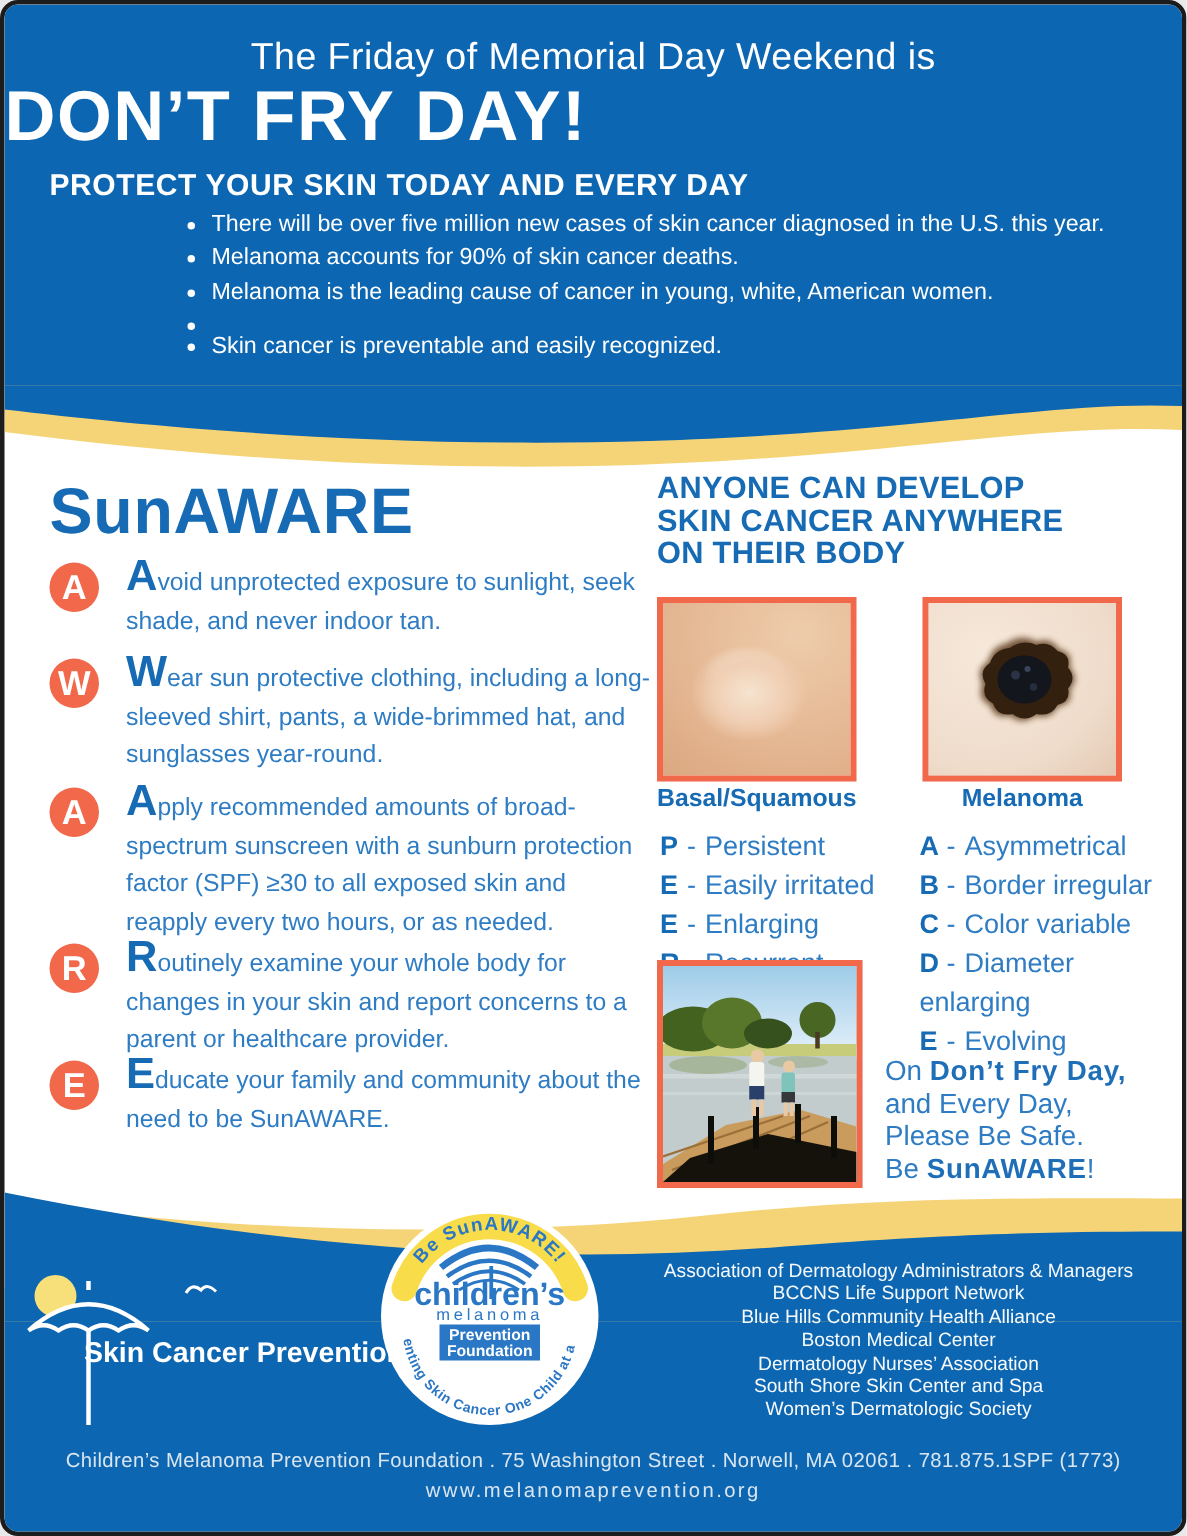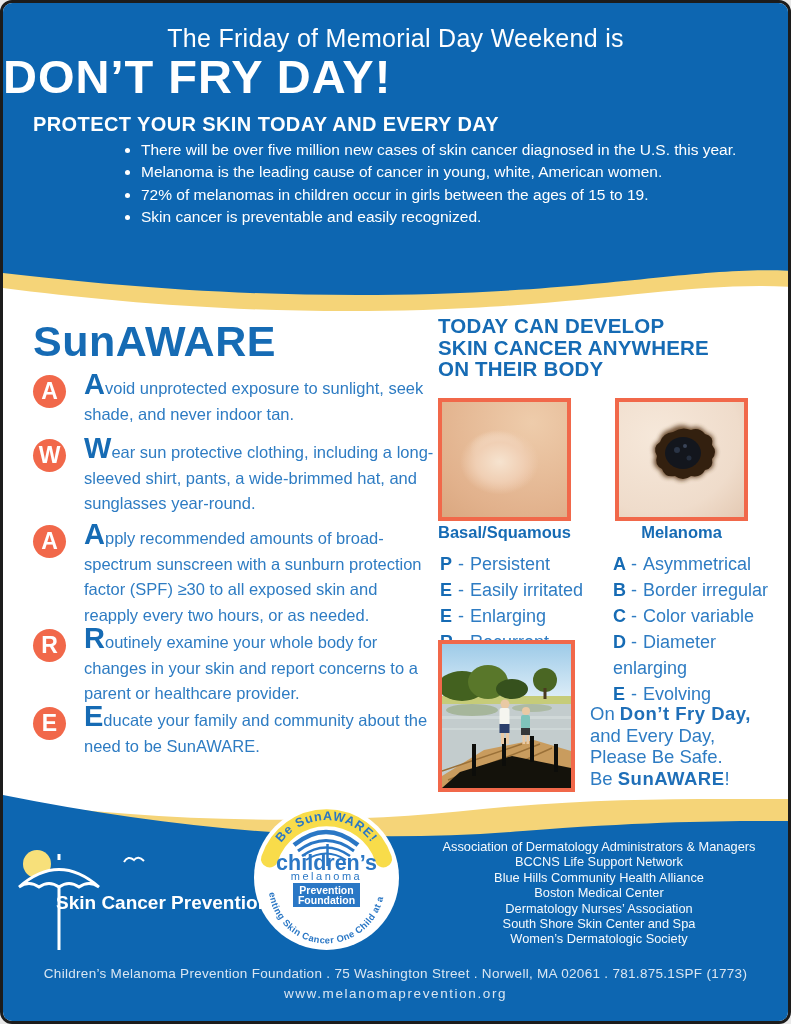--- a/index.html
+++ b/index.html
@@ -69,25 +69,28 @@
   <div class="title2">DON’T FRY DAY!</div>
   <div class="protect">PROTECT YOUR SKIN TODAY AND EVERY DAY</div>
 
   <div class="bullets">
     <div class="bullet-row">
         <span class="bullet-dot"></span>
         <span>There will be over five million new cases of skin cancer diagnosed in the U.S. this year.</span>
       </div>
     <div class="bullet-row">
         <span class="bullet-dot"></span>
+        <span>Melanoma accounts for 90% of skin cancer deaths.</span>
+      </div>
+    <div class="bullet-row">
+        <span class="bullet-dot"></span>
         <span>Melanoma is the leading cause of cancer in young, white, American women.</span>
       </div>
     <div class="bullet-row">
         <span class="bullet-dot"></span>
-        <span>72% of melanomas in children occur in girls between the ages of 15 to 19.</span>
       </div>
     <div class="bullet-row">
         <span class="bullet-dot"></span>
         <span>Skin cancer is preventable and easily recognized.</span>
       </div>
   </div>
 
   <svg class="top-wave" viewBox="0 0 791 66" preserveAspectRatio="none">
     <path d="M0 0 H791 V30 C690 24 600 47 420 53 C250 58 110 45 0 31 Z" fill="#f5d478"></path>
     <path d="M0 0 H791 V14 C700 9 620 31 430 37 C260 42 110 29 0 16 Z" fill="#0d66b1"></path>
@@ -113,21 +116,21 @@
       <div class="aware-text"><span class="lead">R</span><span>outinely examine your whole body for changes in your skin and report concerns to a parent or healthcare provider.</span></div>
     </div>
     <div class="aware-item" style="top:394px;">
       <div class="badge">E</div>
       <div class="aware-text"><span class="lead">E</span><span>ducate your family and community about the need to be SunAWARE.</span></div>
     </div>
   </div>
 
   <div class="right-col">
     <div class="anyone-heading">
-      <div>TODAY CAN DEVELOP</div>
+      <div>ANYONE CAN DEVELOP</div>
       <div>SKIN CANCER ANYWHERE</div>
       <div>ON THEIR BODY</div>
     </div>
 
     <div class="photo-frame photo-basal"></div>
 
     <div class="photo-frame photo-mel">
       <svg width="125" height="115" viewBox="0 0 125 115">
         <defs>
           <filter id="blur1">

